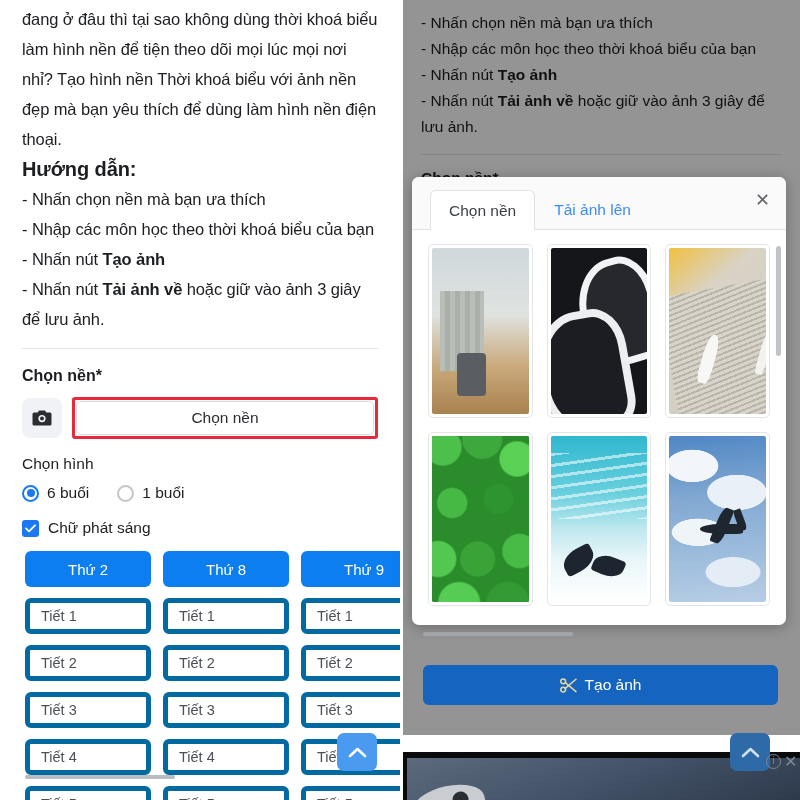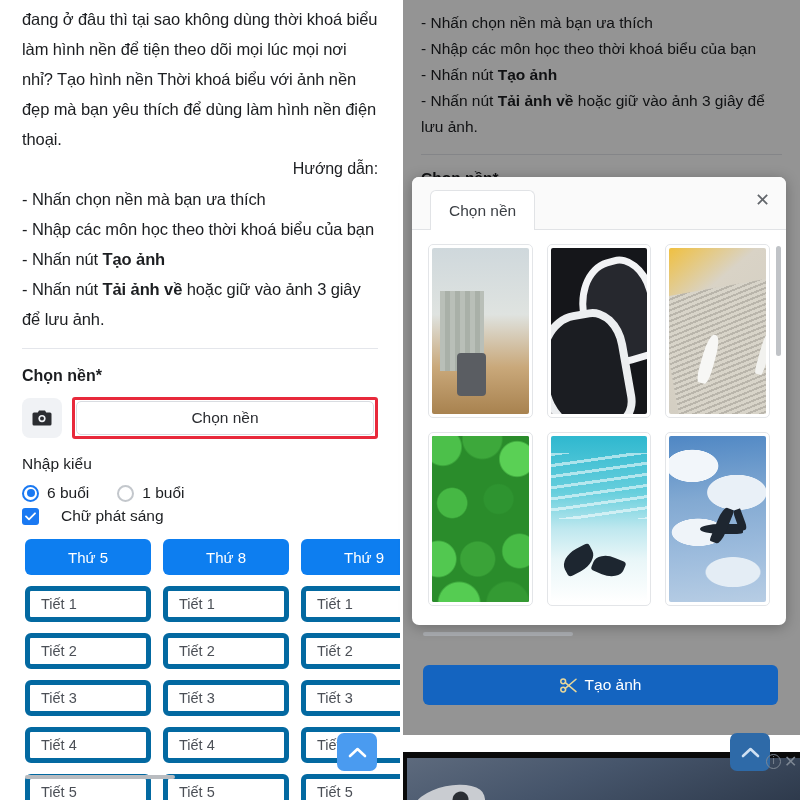--- a/index.html
+++ b/index.html
@@ -15,21 +15,21 @@
   #left-panel {
     position: absolute; left: 0; top: 0; width: 400px; height: 800px;
     background: #ffffff; overflow: hidden;
   }
   .body-text {
     font-size: 16.5px; line-height: 30px; color: #1c1e21;
     padding: 0 22px; letter-spacing: -0.1px;
   }
   .body-text p { margin: 0; }
   .body-text b { font-weight: bold; }
-  .heading-bold { font-weight: normal; font-size: 16px; color: #1c1e21; text-align: right; }
+  .heading-bold { font-weight: bold; font-size: 20px; color: #1c1e21; }
 
   .divider {
     height: 1px; background: #e4e6eb; margin: 14px 22px 0 22px;
   }
 
   .field-label {
     font-size: 16px; font-weight: bold; color: #1c1e21;
     padding: 0 22px; margin-top: 18px;
   }
 
@@ -62,21 +62,21 @@
   .radio-item { display: flex; align-items: center; gap: 8px; }
   .radio-item + .radio-item { margin-left: 28px; }
   .radio-outer {
     width: 17px; height: 17px; border-radius: 50%;
     border: 2px solid #1a79f2; display: flex; align-items: center; justify-content: center;
   }
   .radio-outer.off { border-color: #c3c7cc; }
   .radio-dot { width: 8px; height: 8px; border-radius: 50%; background: #1a79f2; }
   .radio-label { font-size: 15.5px; color: #1c1e21; }
 
-  .check-row { display: flex; align-items: center; gap: 22px; padding: 0 22px; margin-top: 5px; }
+  .check-row { display: flex; align-items: center; gap: 9px; padding: 0 22px; margin-top: 17px; }
   .checkbox {
     width: 17px; height: 17px; border-radius: 3px; background: #1a79f2;
     display: flex; align-items: center; justify-content: center;
   }
   .check-label { font-size: 15.5px; color: #1c1e21; }
 
   
   #schedule {
     margin-top: 14px; padding-left: 25px; position: relative;
     width: 400px; overflow: hidden;
@@ -329,21 +329,21 @@
           <path d="M7 1.5h6l1.2 2H18a1.5 1.5 0 0 1 1.5 1.5v10A1.5 1.5 0 0 1 18 16.5H2A1.5 1.5 0 0 1 .5 15V5A1.5 1.5 0 0 1 2 3.5h3.8z" fill="#2b2d31"></path>
           <circle cx="10" cy="9.6" r="3.6" fill="#f0f2f5"></circle>
           <circle cx="10" cy="9.6" r="2" fill="#2b2d31"></circle>
         </svg>
       </div>
       <div class="choose-bg-wrap">
         <div class="choose-bg-btn">Chọn nền</div>
       </div>
     </div>
 
-    <div class="sub-label">Nhập kiểu</div>
+    <div class="sub-label">Chọn hình</div>
 
     <div class="radio-row">
       <div class="radio-item">
         <span class="radio-outer">
             <span class="radio-dot"></span>
           </span>
         <span class="radio-label">6 buổi</span>
       </div>
       <div class="radio-item">
         <span class="radio-outer off"></span>
@@ -356,21 +356,21 @@
         <svg width="11" height="9" viewBox="0 0 11 9">
             <path d="M1 4.4 4 7.4 10 1.3" stroke="#fff" stroke-width="1.8" fill="none" stroke-linecap="round" stroke-linejoin="round"></path>
           </svg>
       </span>
       <span class="check-label">Chữ phát sáng</span>
     </div>
 
     <div id="schedule">
       <div class="sched-inner">
         <div class="sched-col">
-          <div class="day-head">Thứ 5</div>
+          <div class="day-head">Thứ 2</div>
           <div class="period-cell">Tiết 1</div>
           <div class="period-cell">Tiết 2</div>
           <div class="period-cell">Tiết 3</div>
           <div class="period-cell">Tiết 4</div>
           <div class="period-cell">Tiết 5</div>
         </div>
         <div class="sched-col">
           <div class="day-head">Thứ 8</div>
           <div class="period-cell">Tiết 1</div>
           <div class="period-cell">Tiết 2</div>
@@ -440,20 +440,21 @@
     <div id="ad-info">i</div>
     <div id="ad-close">✕</div>
   </div>
 
   <div id="right-panel-edge"></div>
 
   <div id="modal">
 
     <div id="modal-header">
       <div class="m-tab active">Chọn nền</div>
+      <div class="m-tab inactive">Tải ảnh lên</div>
       <div id="modal-close">✕</div>
     </div>
 
     <div id="modal-body">
       <div class="thumb-grid">
         <div class="thumb">
           <div class="thumb-img art-building"></div>
         </div>
         <div class="thumb">
           <div class="thumb-img art-sneaker"></div>

